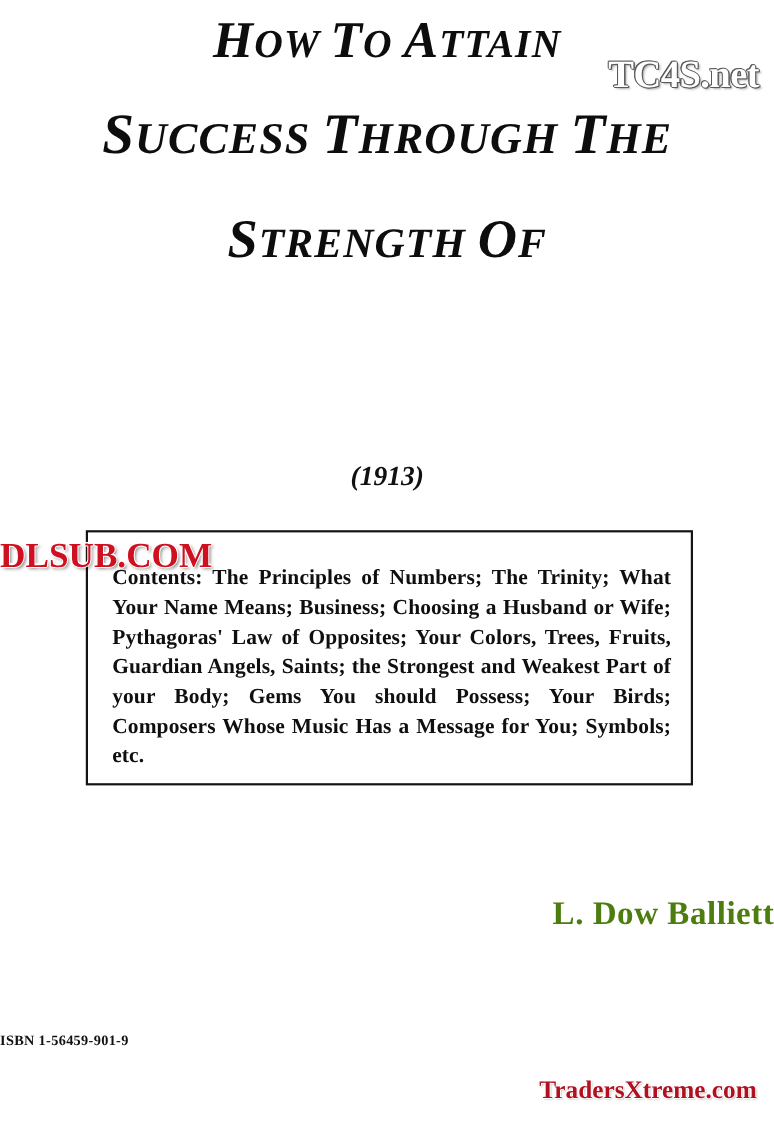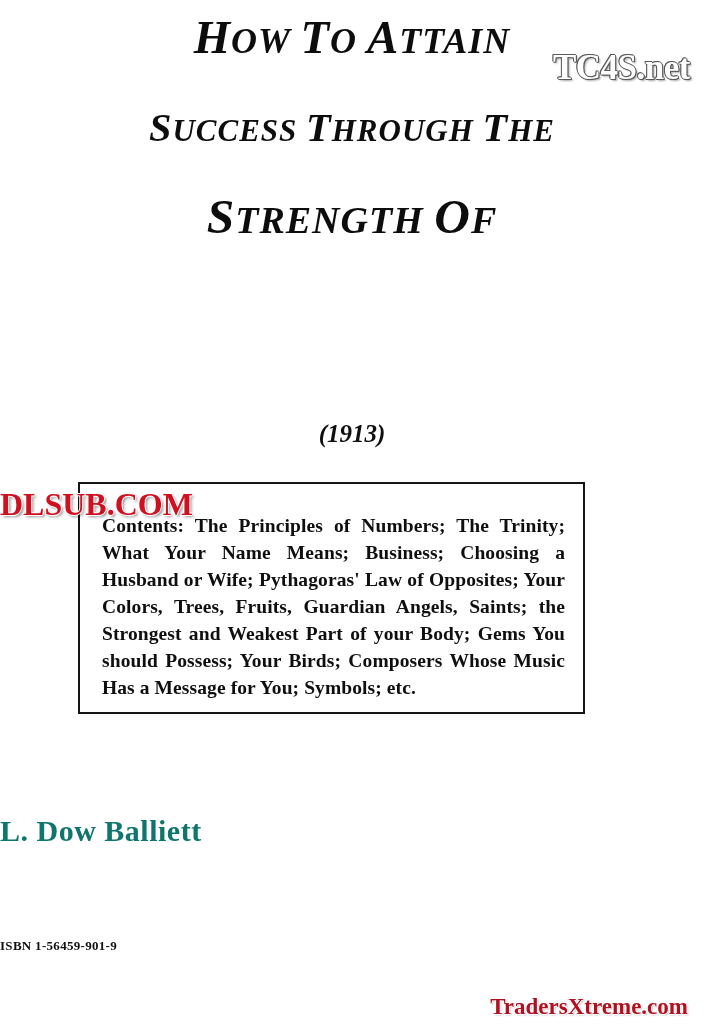--- a/index.html
+++ b/index.html
@@ -46,21 +46,21 @@
     letter-spacing: 0px;
     color: #cf1020;
     text-shadow:
       1px 0 0 #ffffff, -1px 0 0 #ffffff,
       0 1px 0 #ffffff, 0 -1px 0 #ffffff,
       2px 2px 3px rgba(0,0,0,0.45);
     pointer-events: none;
   }
   .wm-bottomright {
     position: absolute;
-    bottom: 4px;
+    bottom: 20px;
     right: 16px;
     font-family: "Liberation Serif", serif;
     font-weight: bold;
     font-size: 23px;
     color: #b01020;
     text-shadow:
       1px 0 0 #ffffff, -1px 0 0 #ffffff,
       0 1px 0 #ffffff, 0 -1px 0 #ffffff,
       1px 1px 2px rgba(0,0,0,0.4);
     white-space: nowrap;
@@ -75,22 +75,22 @@
     width: 100%;
     text-align: center;
   }
   .title-line {
     font-family: "Liberation Serif", serif;
     font-style: italic;
     font-weight: bold;
     color: #0d0d0d;
     line-height: 1.0;
   }
-  .tl-1 { font-size: 36px; letter-spacing: 1px; margin-bottom: 47px; }
-  .tl-2 { font-size: 31px; letter-spacing: 1px; margin-bottom: 44px; }
+  .tl-1 { font-size: 36px; letter-spacing: 1px; margin-bottom: 36px; }
+  .tl-2 { font-size: 40px; letter-spacing: 1px; margin-bottom: 44px; }
   .tl-3 { font-size: 38px; letter-spacing: 1px; margin-bottom: 42px; }
   .tl-4 { font-size: 36px; letter-spacing: 1px; }
   .title-line .cap { font-size: 1.30em; }
 
   .year {
     position: absolute;
     top: 372px;
     left: 0;
     width: 100%;
     text-align: center;
@@ -100,21 +100,21 @@
     font-size: 25px;
     color: #101010;
     margin-top: 48px;
   }
 
   
   .contents-box {
     position: absolute;
     top: 482px;
     left: 78px;
-    width: 507px;
+    width: 552px;
     height: 232px;
     border: 2px solid #141414;
     box-sizing: border-box;
     background: #ffffff;
   }
   .contents-text {
     position: absolute;
     top: 28px;
     left: 22px;
     right: 18px;
@@ -126,26 +126,26 @@
     text-align: justify;
     letter-spacing: 0.1px;
   }
 
   
   .author {
     position: absolute;
     top: 814px;
     left: 0;
     width: 100%;
-    text-align: left;
+    text-align: right;
     font-family: "Liberation Serif", serif;
     font-weight: bold;
     font-size: 30px;
     letter-spacing: 0.5px;
-    color: #0f766e;
+    color: #4d7c0f;
   }
 
   
   .isbn {
     position: absolute;
     top: 938px;
     left: 0;
     width: 100%;
     font-family: "Liberation Serif", serif;
     font-weight: bold;

